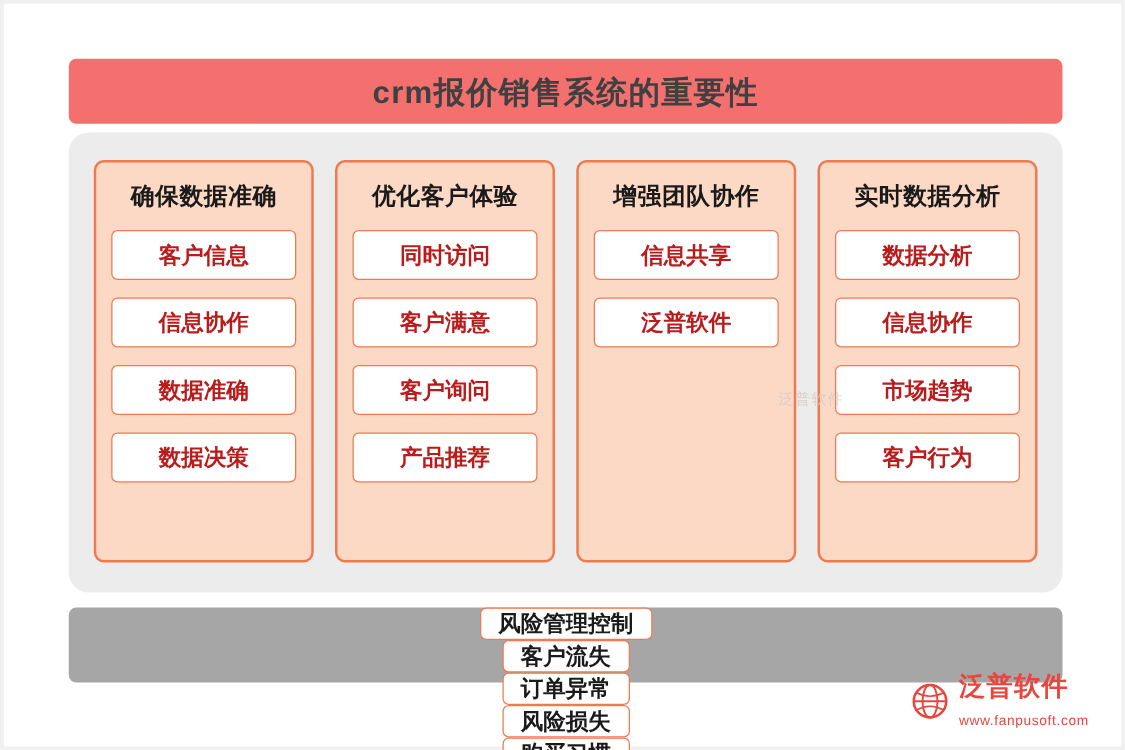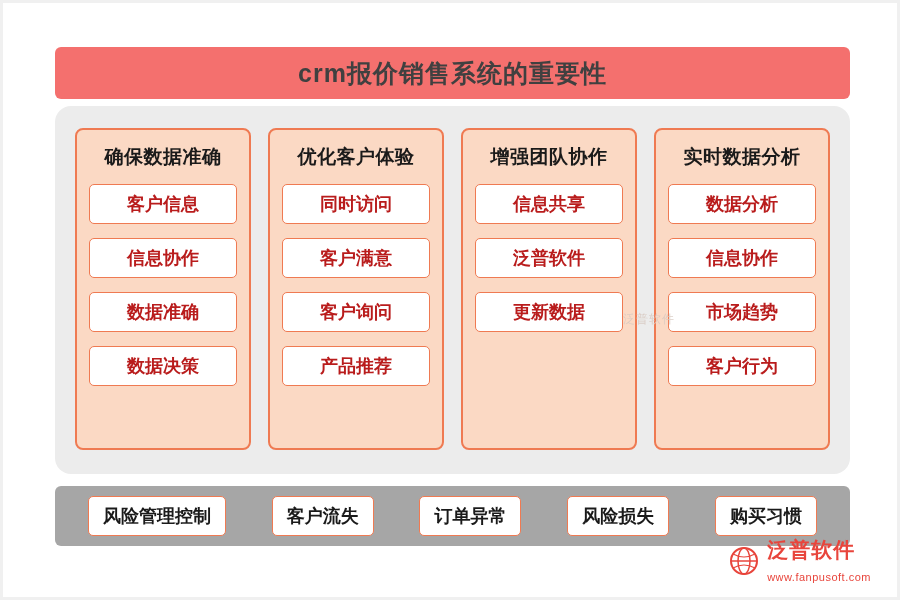--- a/index.html
+++ b/index.html
@@ -107,20 +107,21 @@
     top: 483px;
     width: 795px;
     height: 60px;
     background: #a6a6a6;
     border-radius: 6px;
     display: flex;
     align-items: center;
     justify-content: space-around;
     padding: 0 10px;
     box-sizing: border-box;
+    flex-direction: column;
   }
   .bottom-chip {
     background: #ffffff;
     border: 1.5px solid #ef7a52;
     border-radius: 5px;
     height: 38px;
     padding: 0 14px;
     display: flex;
     align-items: center;
     justify-content: center;
@@ -200,21 +201,20 @@
         <div class="chip">同时访问</div>
         <div class="chip">客户满意</div>
         <div class="chip">客户询问</div>
         <div class="chip">产品推荐</div>
       </div>
 
       <div class="column">
         <div class="column-title">增强团队协作</div>
         <div class="chip">信息共享</div>
         <div class="chip">泛普软件</div>
-        <div class="chip">更新数据</div>
       </div>
 
       <div class="column">
         <div class="column-title">实时数据分析</div>
         <div class="chip">数据分析</div>
         <div class="chip">信息协作</div>
         <div class="chip">市场趋势</div>
         <div class="chip">客户行为</div>
       </div>
 

